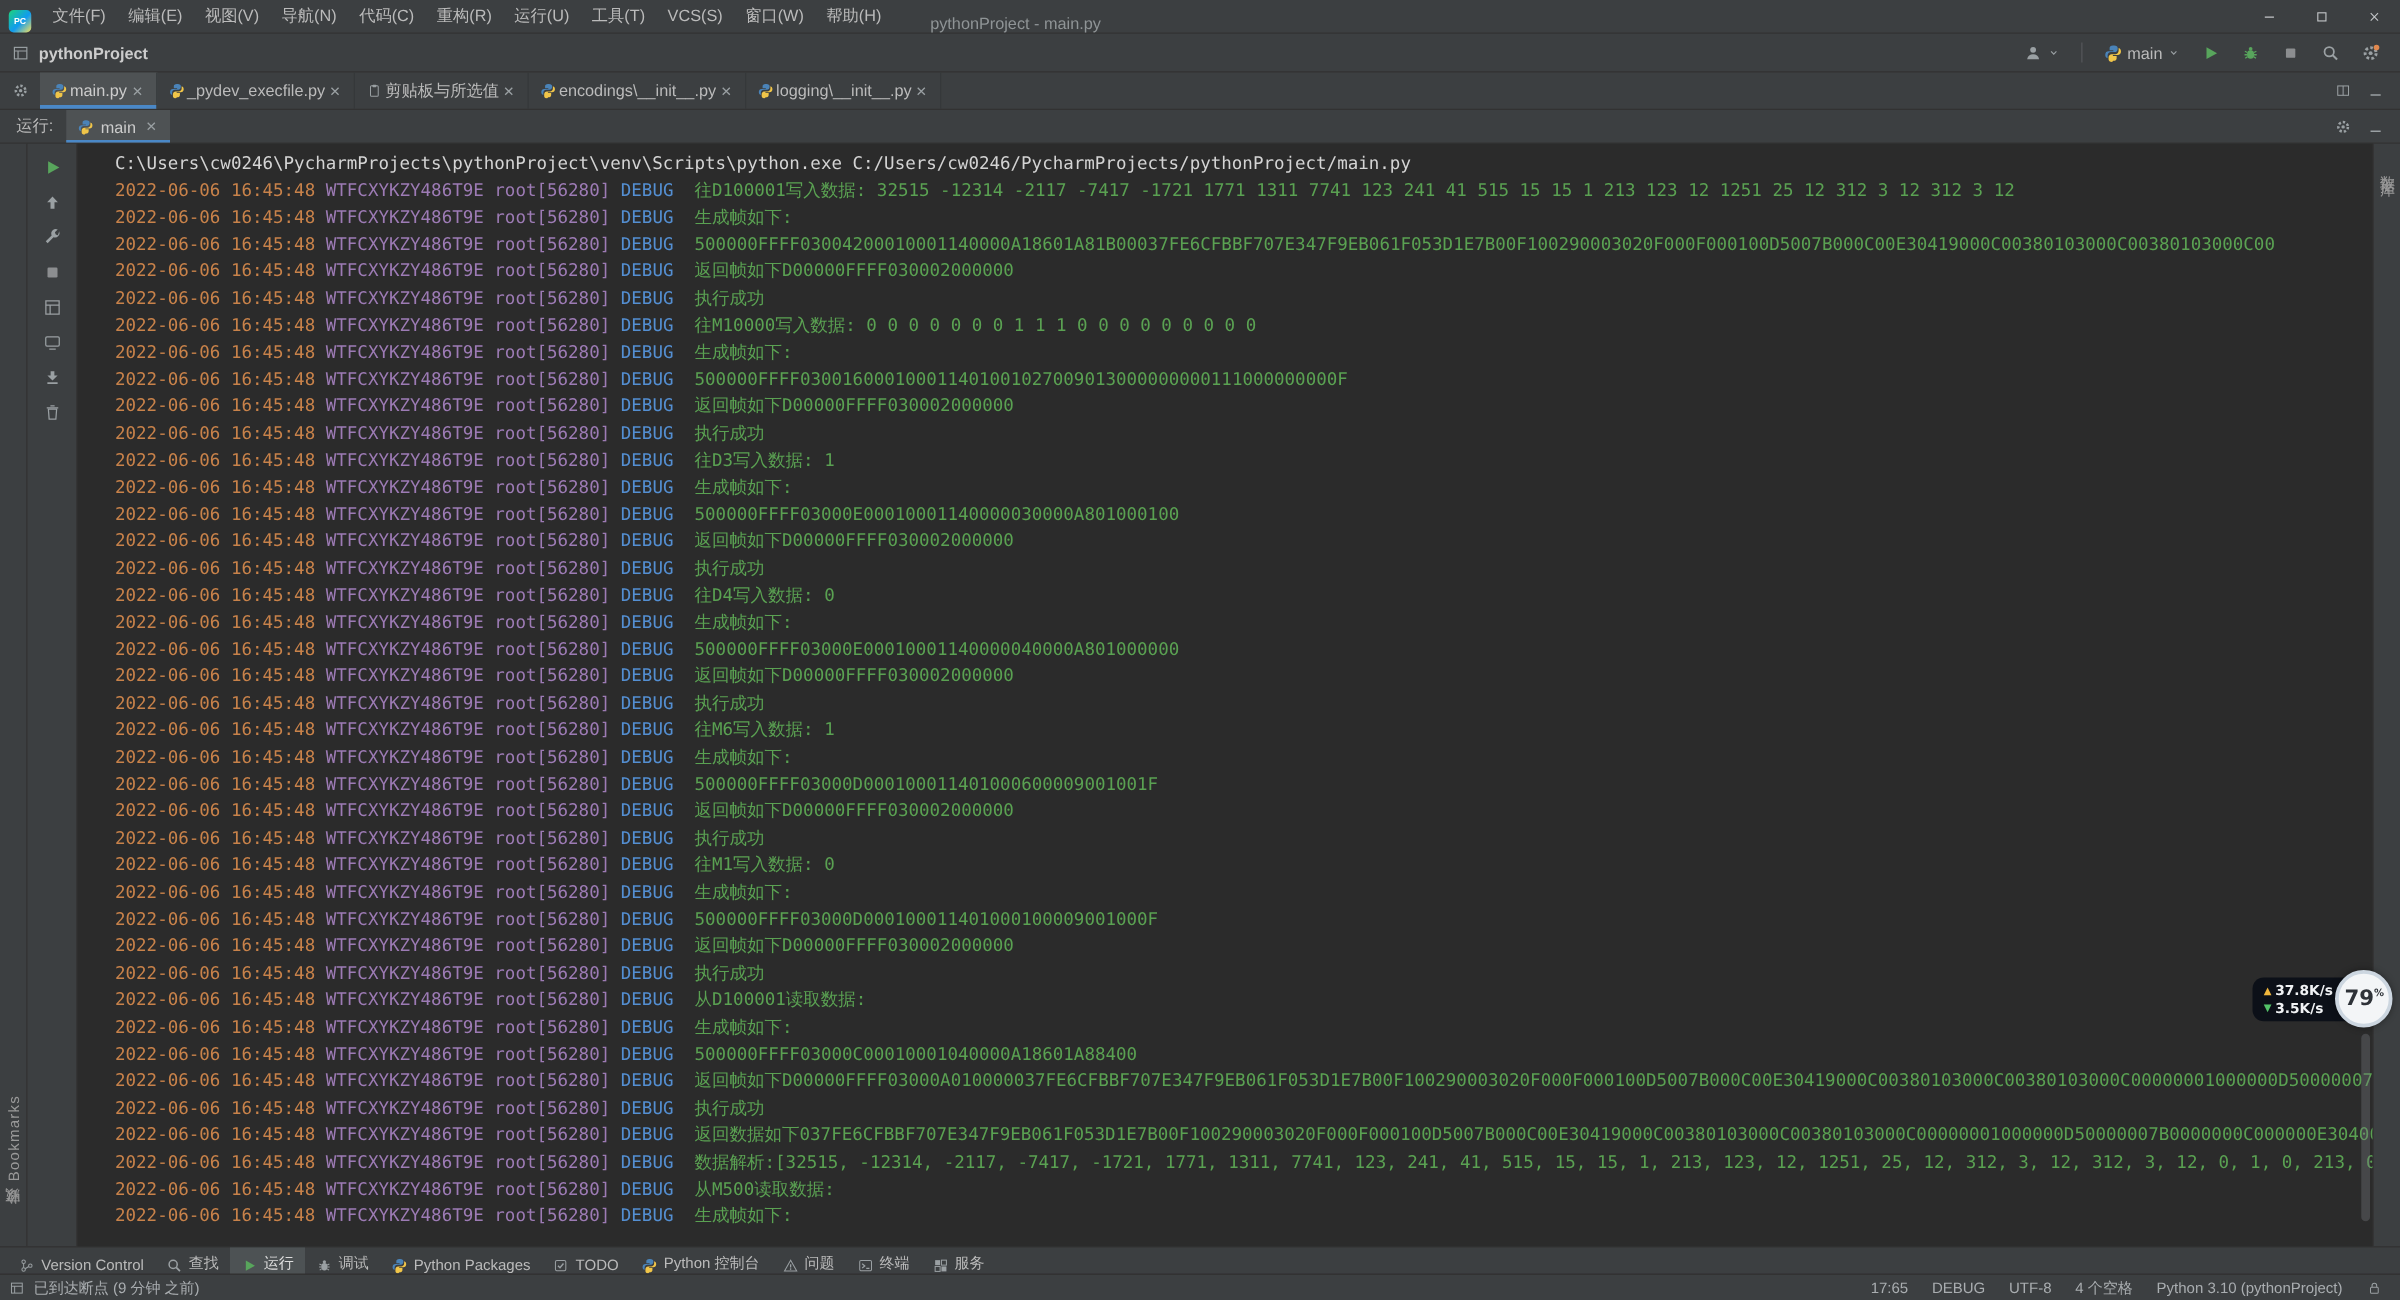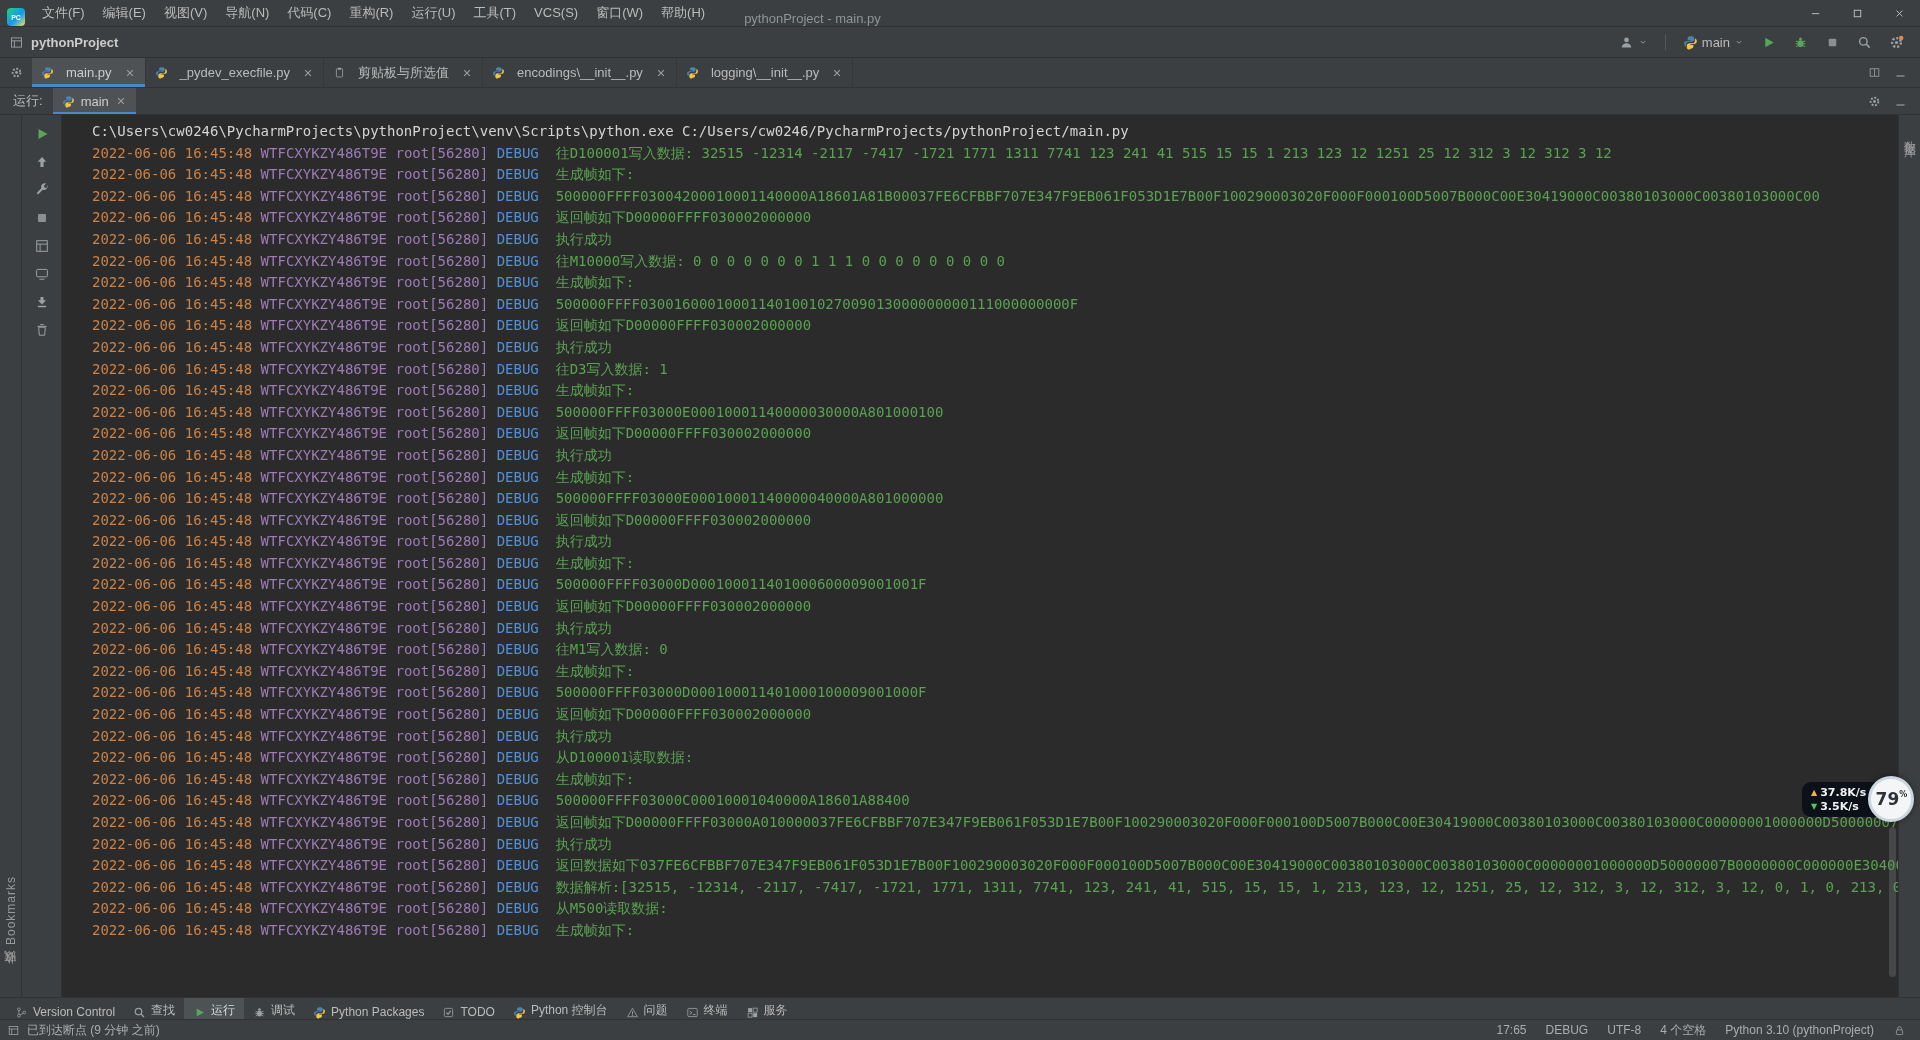--- a/index.html
+++ b/index.html
@@ -27,21 +27,21 @@
   .project-icon{margin-left:9px}
   .project-name{font-weight:bold;color:#ccc;font-size:13px;margin-left:7px}
   .tb-right{margin-left:auto;display:flex;align-items:center;gap:9px;margin-right:12px}
   .tb-item{display:flex;align-items:center;gap:4px;padding:2px 4px;border-radius:3px}
   .tb-sep{width:1px;height:16px;background:#54575a;margin:0 4px}
 
   
   .tabbar{flex:0 0 30px;height:30px;background:var(--panel);border-bottom:1px solid var(--border);display:flex;align-items:stretch}
   .tabbar-gear{width:32px;display:flex;align-items:center;justify-content:center}
   .tabs{display:flex;align-items:stretch}
-  .tab{display:flex;align-items:center;gap:12px;padding:0 9px;font-size:13px;color:#bbb;border-right:1px solid #35383a;position:relative;white-space:nowrap}
+  .tab{display:flex;align-items:center;gap:2px;padding:0 9px;font-size:13px;color:#bbb;border-right:1px solid #35383a;position:relative;white-space:nowrap}
   .tab.active{background:#4e5254;color:#ccc}
   .tab.active::after{content:"";position:absolute;left:0;right:0;bottom:0;height:3px;background:var(--accent)}
   .tabbar-right{margin-left:auto;display:flex;align-items:center;gap:13px;margin-right:13px}
 
   
   .runheader{flex:0 0 27px;height:27px;background:var(--panel);border-bottom:1px solid var(--border);display:flex;align-items:stretch}
   .run-label{display:flex;align-items:center;margin:0 10px 0 13px;color:#bbb;font-size:13px}
   .run-tab{display:flex;align-items:center;gap:6px;padding:0 9px;background:#4e5254;position:relative;font-size:13px;color:#ccc}
   .run-tab::after{content:"";position:absolute;left:0;right:0;bottom:0;height:2px;background:var(--accent)}
   .runheader-right{margin-left:auto;display:flex;align-items:center;gap:13px;margin-right:13px}
@@ -435,24 +435,26 @@
           <div class="cline"><span class="ts">2022-06-06 16:45:48</span><span class="sp"> </span><span class="host">WTFCXYKZY486T9E</span><span class="sp"> </span><span class="logger">root[56280]</span><span class="sp"> </span><span class="lvl">DEBUG</span><span class="sp">  </span><span class="msg">往M10000写入数据: 0 0 0 0 0 0 0 1 1 1 0 0 0 0 0 0 0 0 0</span></div>
           <div class="cline"><span class="ts">2022-06-06 16:45:48</span><span class="sp"> </span><span class="host">WTFCXYKZY486T9E</span><span class="sp"> </span><span class="logger">root[56280]</span><span class="sp"> </span><span class="lvl">DEBUG</span><span class="sp">  </span><span class="msg">生成帧如下:</span></div>
           <div class="cline"><span class="ts">2022-06-06 16:45:48</span><span class="sp"> </span><span class="host">WTFCXYKZY486T9E</span><span class="sp"> </span><span class="logger">root[56280]</span><span class="sp"> </span><span class="lvl">DEBUG</span><span class="sp">  </span><span class="msg">500000FFFF030016000100011401001027009013000000000111000000000F</span></div>
           <div class="cline"><span class="ts">2022-06-06 16:45:48</span><span class="sp"> </span><span class="host">WTFCXYKZY486T9E</span><span class="sp"> </span><span class="logger">root[56280]</span><span class="sp"> </span><span class="lvl">DEBUG</span><span class="sp">  </span><span class="msg">返回帧如下D00000FFFF030002000000</span></div>
           <div class="cline"><span class="ts">2022-06-06 16:45:48</span><span class="sp"> </span><span class="host">WTFCXYKZY486T9E</span><span class="sp"> </span><span class="logger">root[56280]</span><span class="sp"> </span><span class="lvl">DEBUG</span><span class="sp">  </span><span class="msg">执行成功</span></div>
           <div class="cline"><span class="ts">2022-06-06 16:45:48</span><span class="sp"> </span><span class="host">WTFCXYKZY486T9E</span><span class="sp"> </span><span class="logger">root[56280]</span><span class="sp"> </span><span class="lvl">DEBUG</span><span class="sp">  </span><span class="msg">往D3写入数据: 1</span></div>
           <div class="cline"><span class="ts">2022-06-06 16:45:48</span><span class="sp"> </span><span class="host">WTFCXYKZY486T9E</span><span class="sp"> </span><span class="logger">root[56280]</span><span class="sp"> </span><span class="lvl">DEBUG</span><span class="sp">  </span><span class="msg">生成帧如下:</span></div>
           <div class="cline"><span class="ts">2022-06-06 16:45:48</span><span class="sp"> </span><span class="host">WTFCXYKZY486T9E</span><span class="sp"> </span><span class="logger">root[56280]</span><span class="sp"> </span><span class="lvl">DEBUG</span><span class="sp">  </span><span class="msg">500000FFFF03000E00010001140000030000A801000100</span></div>
           <div class="cline"><span class="ts">2022-06-06 16:45:48</span><span class="sp"> </span><span class="host">WTFCXYKZY486T9E</span><span class="sp"> </span><span class="logger">root[56280]</span><span class="sp"> </span><span class="lvl">DEBUG</span><span class="sp">  </span><span class="msg">返回帧如下D00000FFFF030002000000</span></div>
           <div class="cline"><span class="ts">2022-06-06 16:45:48</span><span class="sp"> </span><span class="host">WTFCXYKZY486T9E</span><span class="sp"> </span><span class="logger">root[56280]</span><span class="sp"> </span><span class="lvl">DEBUG</span><span class="sp">  </span><span class="msg">执行成功</span></div>
+          <div class="cline"><span class="ts">2022-06-06 16:45:48</span><span class="sp"> </span><span class="host">WTFCXYKZY486T9E</span><span class="sp"> </span><span class="logger">root[56280]</span><span class="sp"> </span><span class="lvl">DEBUG</span><span class="sp">  </span><span class="msg">往D4写入数据: 0</span></div>
           <div class="cline"><span class="ts">2022-06-06 16:45:48</span><span class="sp"> </span><span class="host">WTFCXYKZY486T9E</span><span class="sp"> </span><span class="logger">root[56280]</span><span class="sp"> </span><span class="lvl">DEBUG</span><span class="sp">  </span><span class="msg">生成帧如下:</span></div>
           <div class="cline"><span class="ts">2022-06-06 16:45:48</span><span class="sp"> </span><span class="host">WTFCXYKZY486T9E</span><span class="sp"> </span><span class="logger">root[56280]</span><span class="sp"> </span><span class="lvl">DEBUG</span><span class="sp">  </span><span class="msg">500000FFFF03000E00010001140000040000A801000000</span></div>
           <div class="cline"><span class="ts">2022-06-06 16:45:48</span><span class="sp"> </span><span class="host">WTFCXYKZY486T9E</span><span class="sp"> </span><span class="logger">root[56280]</span><span class="sp"> </span><span class="lvl">DEBUG</span><span class="sp">  </span><span class="msg">返回帧如下D00000FFFF030002000000</span></div>
           <div class="cline"><span class="ts">2022-06-06 16:45:48</span><span class="sp"> </span><span class="host">WTFCXYKZY486T9E</span><span class="sp"> </span><span class="logger">root[56280]</span><span class="sp"> </span><span class="lvl">DEBUG</span><span class="sp">  </span><span class="msg">执行成功</span></div>
+          <div class="cline"><span class="ts">2022-06-06 16:45:48</span><span class="sp"> </span><span class="host">WTFCXYKZY486T9E</span><span class="sp"> </span><span class="logger">root[56280]</span><span class="sp"> </span><span class="lvl">DEBUG</span><span class="sp">  </span><span class="msg">往M6写入数据: 1</span></div>
           <div class="cline"><span class="ts">2022-06-06 16:45:48</span><span class="sp"> </span><span class="host">WTFCXYKZY486T9E</span><span class="sp"> </span><span class="logger">root[56280]</span><span class="sp"> </span><span class="lvl">DEBUG</span><span class="sp">  </span><span class="msg">生成帧如下:</span></div>
           <div class="cline"><span class="ts">2022-06-06 16:45:48</span><span class="sp"> </span><span class="host">WTFCXYKZY486T9E</span><span class="sp"> </span><span class="logger">root[56280]</span><span class="sp"> </span><span class="lvl">DEBUG</span><span class="sp">  </span><span class="msg">500000FFFF03000D000100011401000600009001001F</span></div>
           <div class="cline"><span class="ts">2022-06-06 16:45:48</span><span class="sp"> </span><span class="host">WTFCXYKZY486T9E</span><span class="sp"> </span><span class="logger">root[56280]</span><span class="sp"> </span><span class="lvl">DEBUG</span><span class="sp">  </span><span class="msg">返回帧如下D00000FFFF030002000000</span></div>
           <div class="cline"><span class="ts">2022-06-06 16:45:48</span><span class="sp"> </span><span class="host">WTFCXYKZY486T9E</span><span class="sp"> </span><span class="logger">root[56280]</span><span class="sp"> </span><span class="lvl">DEBUG</span><span class="sp">  </span><span class="msg">执行成功</span></div>
           <div class="cline"><span class="ts">2022-06-06 16:45:48</span><span class="sp"> </span><span class="host">WTFCXYKZY486T9E</span><span class="sp"> </span><span class="logger">root[56280]</span><span class="sp"> </span><span class="lvl">DEBUG</span><span class="sp">  </span><span class="msg">往M1写入数据: 0</span></div>
           <div class="cline"><span class="ts">2022-06-06 16:45:48</span><span class="sp"> </span><span class="host">WTFCXYKZY486T9E</span><span class="sp"> </span><span class="logger">root[56280]</span><span class="sp"> </span><span class="lvl">DEBUG</span><span class="sp">  </span><span class="msg">生成帧如下:</span></div>
           <div class="cline"><span class="ts">2022-06-06 16:45:48</span><span class="sp"> </span><span class="host">WTFCXYKZY486T9E</span><span class="sp"> </span><span class="logger">root[56280]</span><span class="sp"> </span><span class="lvl">DEBUG</span><span class="sp">  </span><span class="msg">500000FFFF03000D000100011401000100009001000F</span></div>
           <div class="cline"><span class="ts">2022-06-06 16:45:48</span><span class="sp"> </span><span class="host">WTFCXYKZY486T9E</span><span class="sp"> </span><span class="logger">root[56280]</span><span class="sp"> </span><span class="lvl">DEBUG</span><span class="sp">  </span><span class="msg">返回帧如下D00000FFFF030002000000</span></div>
           <div class="cline"><span class="ts">2022-06-06 16:45:48</span><span class="sp"> </span><span class="host">WTFCXYKZY486T9E</span><span class="sp"> </span><span class="logger">root[56280]</span><span class="sp"> </span><span class="lvl">DEBUG</span><span class="sp">  </span><span class="msg">执行成功</span></div>
           <div class="cline"><span class="ts">2022-06-06 16:45:48</span><span class="sp"> </span><span class="host">WTFCXYKZY486T9E</span><span class="sp"> </span><span class="logger">root[56280]</span><span class="sp"> </span><span class="lvl">DEBUG</span><span class="sp">  </span><span class="msg">从D100001读取数据:</span></div>

